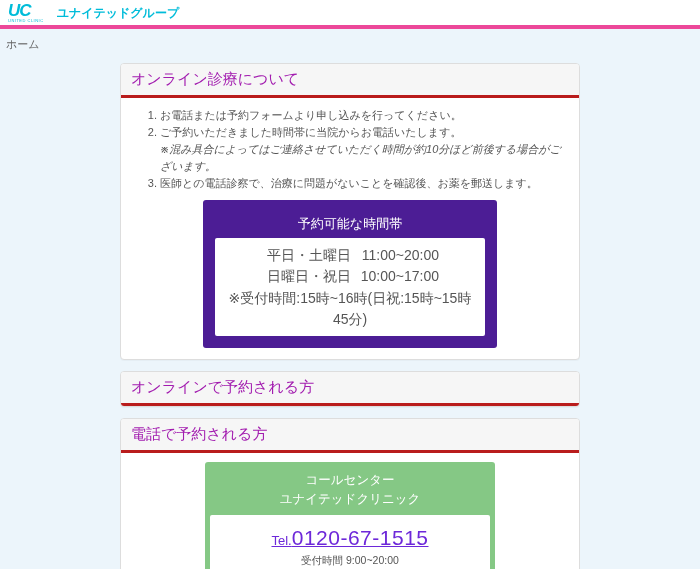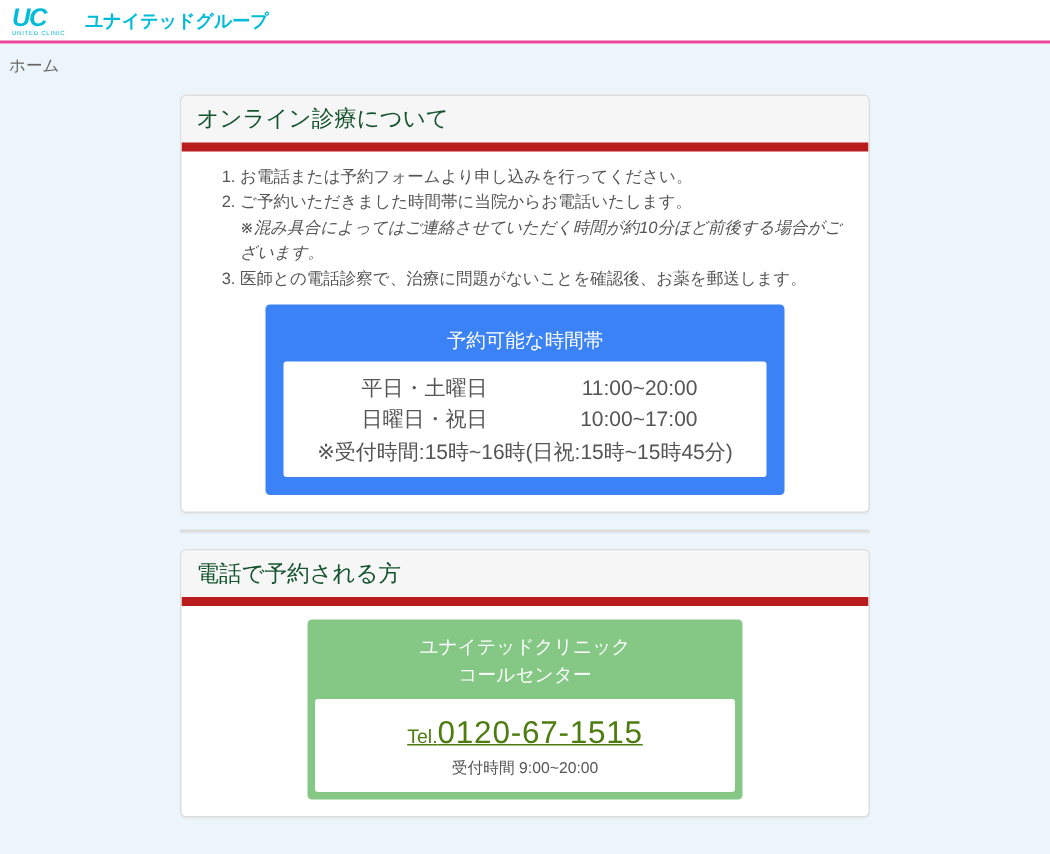--- a/index.html
+++ b/index.html
@@ -8,21 +8,21 @@
     font-family:"Liberation Sans","DejaVu Sans",sans-serif;
     background:#ecf5fb;
     color:#555;
     display:flex;
     flex-direction:column;
     overflow:hidden;
   }
   
   .site-header {
     background:#fff;
-    border-bottom:2px solid #ec4899;
+    border-bottom:4px solid #ec4899;
     padding:3px 8px 2px 8px;
     display:flex;
     align-items:center;
     height:29px;
     flex:0 0 auto;
   }
   .logo { display:flex; flex-direction:column; line-height:1; cursor:pointer; }
   .logo-uc {
     color:#00bcd9;
     font-weight:bold;
@@ -57,42 +57,42 @@
   .panel {
     background:#fff;
     border:1px solid #ddd;
     border-radius:4px;
     margin-bottom:11px;
     box-shadow:0 1px 1px rgba(0,0,0,0.03);
     overflow:hidden;
   }
   .panel-heading {
     background:#f6f6f6;
-    border-bottom:6px solid #b91c1c;
+    border-bottom:3px solid #b91c1c;
     padding:6px 10px;
     font-size:15px;
-    color:#14532d;
+    color:#a21caf;
   }
   .panel-body { padding:9px 12px 11px 12px; }
   
   ol.steps {
     font-size:11px;
     color:#555;
     line-height:1.55;
     padding-left:27px;
     margin:0 0 2px 0;
   }
   ol.steps li { margin:0; }
   .step-note { color:#555;font-style:italic; }
   
   .green-box {
-    background:#3b82f6;
+    background:#4c1d95;
     border-radius:3px;
     padding:12px;
-    width:346px;
+    width:294px;
     margin:8px auto 0 auto;
   }
   .green-box-title {
     color:#fff;
     text-align:center;
     font-size:13px;
     padding:3px 0 5px 0;
   }
   .green-box-inner {
     background:#fff;
@@ -137,21 +137,21 @@
     line-height:1.5;
     padding:4px 0 6px 0;
   }
   .call-box-inner {
     background:#fff;
     border-radius:2px;
     text-align:center;
     padding:11px 8px 9px 8px;
   }
   .tel-link {
-    color:#4d7c0f;
+    color:#6d28d9;
     text-decoration:underline;
     cursor:pointer;
     display:inline-block;
     line-height:1.1;
   }
   .tel-prefix { font-size:13px; }
   .tel-number { font-size:21px; letter-spacing:0.5px; }
   .tel-caption { font-size:10.5px; color:#555; margin-top:5px; }
 </style>
 </head>
@@ -199,29 +199,30 @@
               <span>日曜日・祝日</span>
               <span>10:00~17:00</span>
             </div>
             <div class="hours-note">※受付時間:15時~16時(日祝:15時~15時45分)</div>
           </div>
         </div>
       </div>
     </section>
 
     <section class="panel">
+      <div class="panel-heading">オンラインで予約される方</div>
     </section>
 
     <section class="panel">
       <div class="panel-heading">電話で予約される方</div>
       <div class="panel-body">
         <div class="call-box">
           <div class="call-box-title">
+            <div>コールセンター</div>
             <div>ユナイテッドクリニック</div>
-            <div>コールセンター</div>
           </div>
           <div class="call-box-inner">
             <a class="tel-link">
               <span class="tel-prefix">Tel.</span><span class="tel-number">0120-67-1515</span>
             </a>
             <div class="tel-caption">受付時間 9:00~20:00</div>
           </div>
         </div>
       </div>
     </section>

